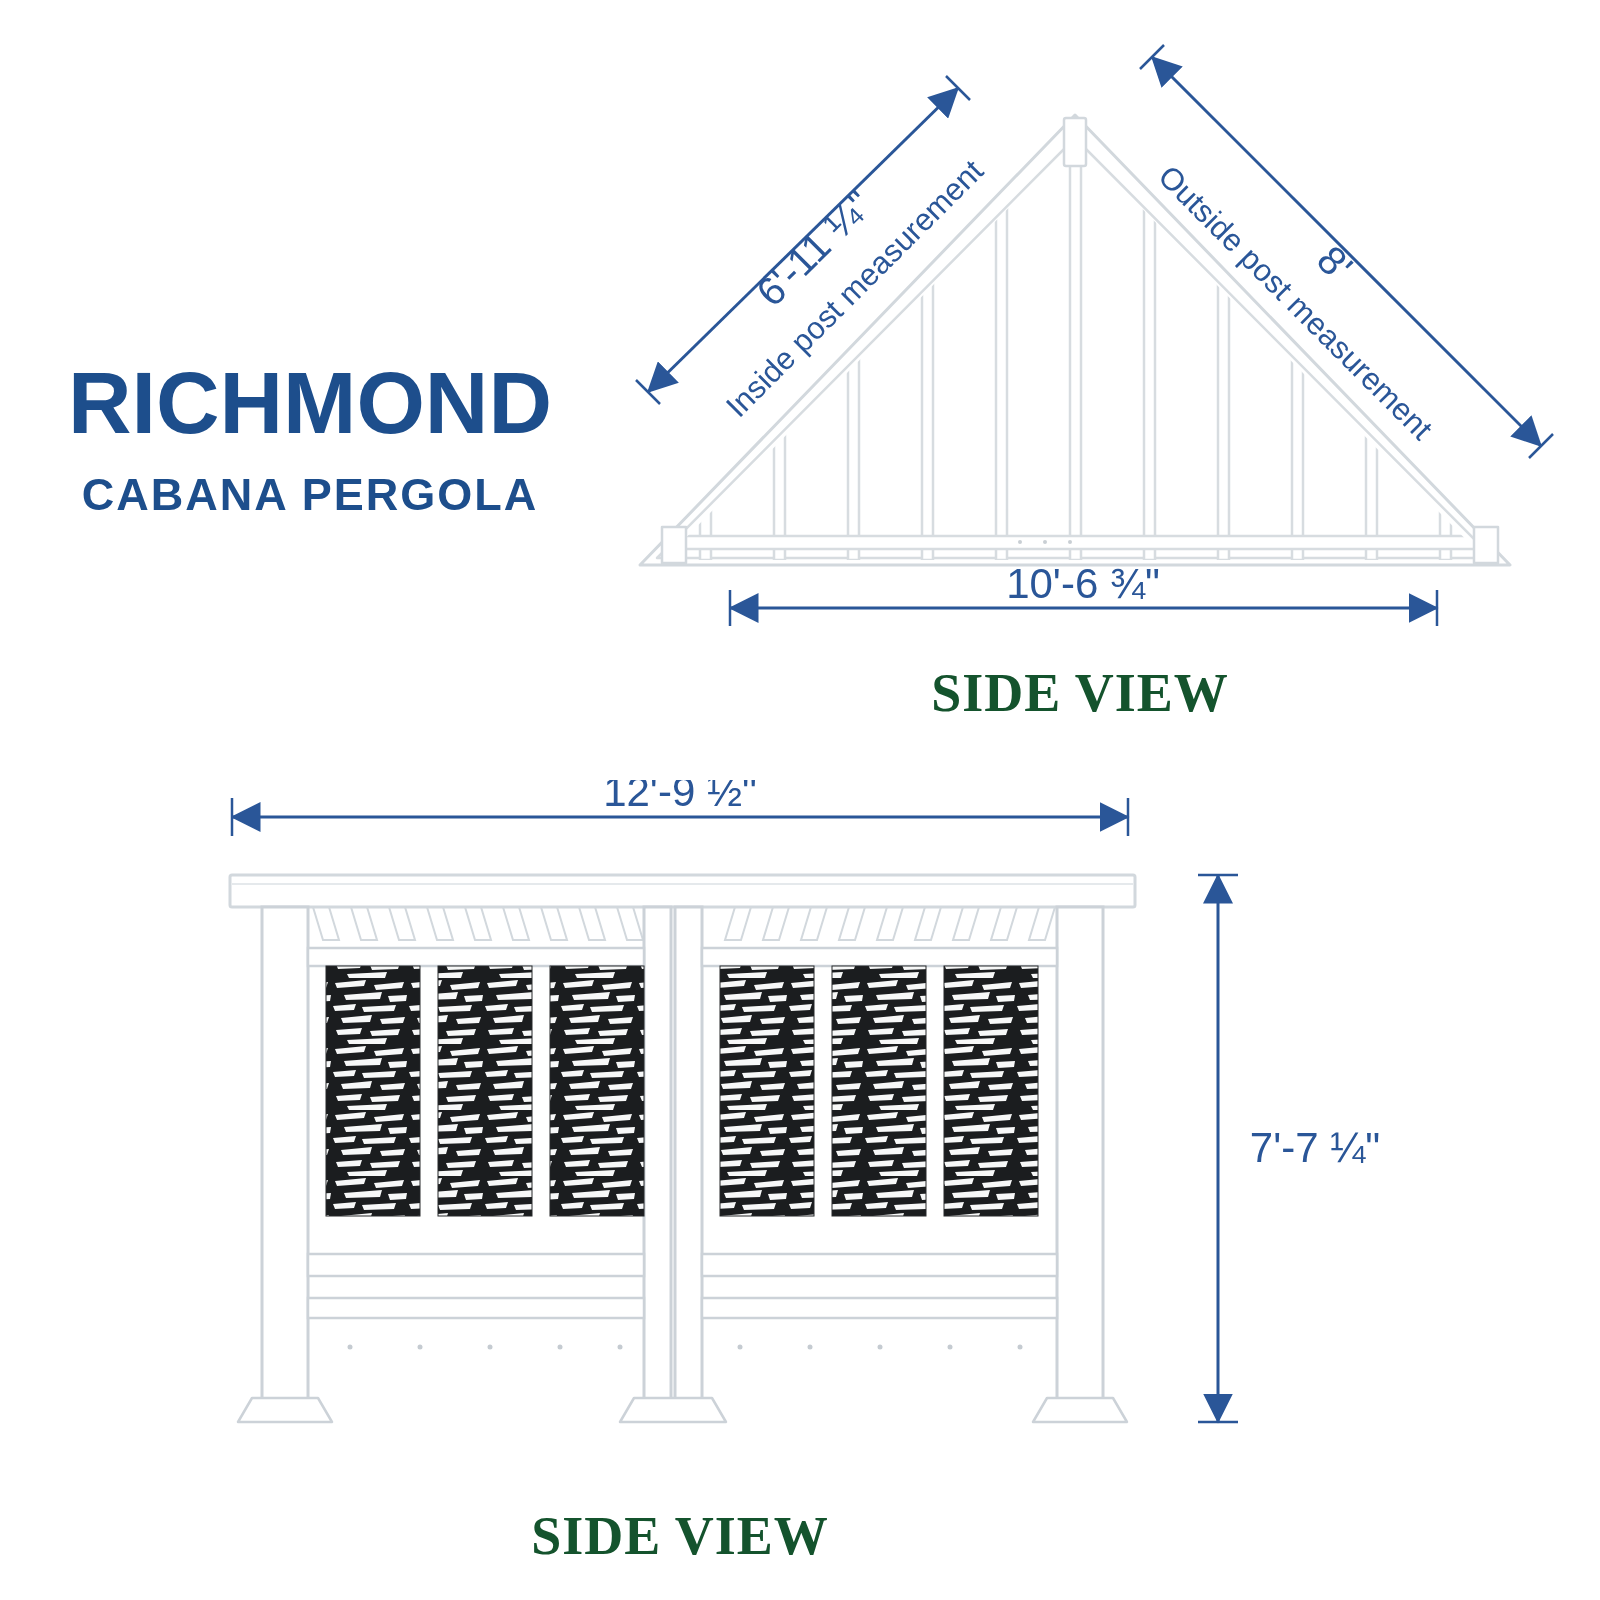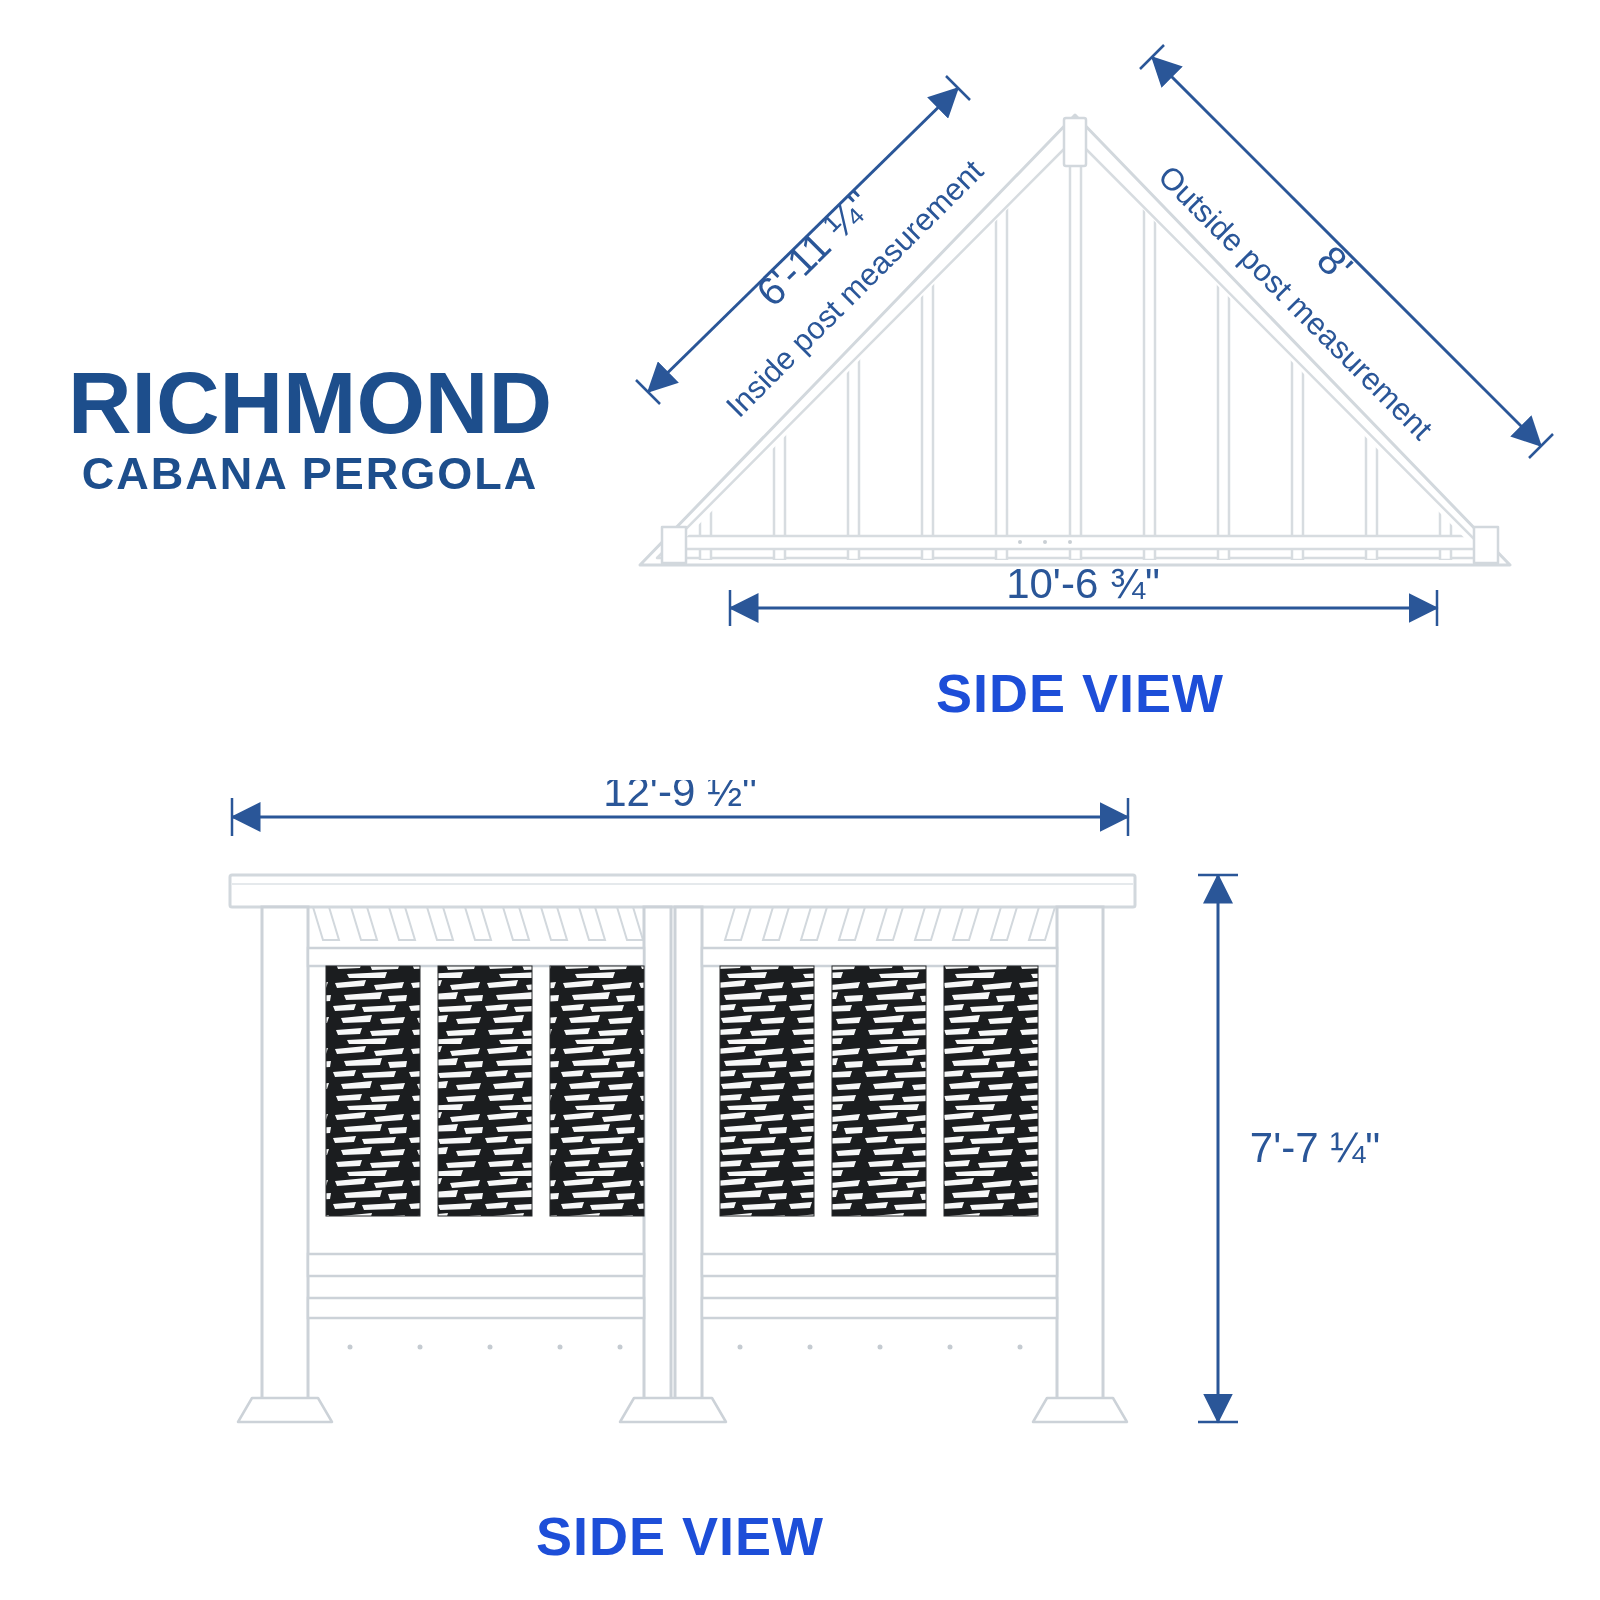--- a/index.html
+++ b/index.html
@@ -1,22 +1,22 @@
 <!DOCTYPE html>
 <html><head>
 <meta charset="utf-8">
 <style>
   * { margin:0; padding:0; box-sizing:border-box; }
   html, body { width:1600px; height:1600px; background:#ffffff; font-family:"Liberation Sans", sans-serif; }
   .canvas { position:relative; width:1600px; height:1600px; background:#ffffff; overflow:hidden; }
   .abs { position:absolute; }
   .title-block { left:50px; top:358px; width:520px; text-align:center; color:#1d4e8c; }
   .title-main { font-size:88px; font-weight:900; letter-spacing:0px; line-height:1.02; }
-  .title-sub  { font-size:45px; font-weight:600; letter-spacing:2px; margin-top:0; }
-  .view-label { font-size:54px; font-weight:700; color:#1d4ed8; letter-spacing:1px; text-align:center; }
+  .title-sub  { font-size:45px; font-weight:600; letter-spacing:2px; margin-top:21px; }
+  .view-label { font-size:54px; font-weight:700; color:#14532d; letter-spacing:1px; text-align:center;font-family:Liberation Serif, serif; }
   .view-label.side  { left:600px; top:662px; width:960px; }
   .view-label.front { left:180px; top:1505px; width:1000px; }
   svg { display:block; }
   svg text { font-family:"Liberation Sans", sans-serif; }
   .dim-text { fill:#2a5698; font-size:40px; }
   .dim-text-lg { fill:#2a5698; font-size:42px; }
   .dim-note { fill:#2a5698; font-size:31px; }
   .struct { stroke:#d2d8dd; fill:#ffffff; }
 </style>
 </head>

